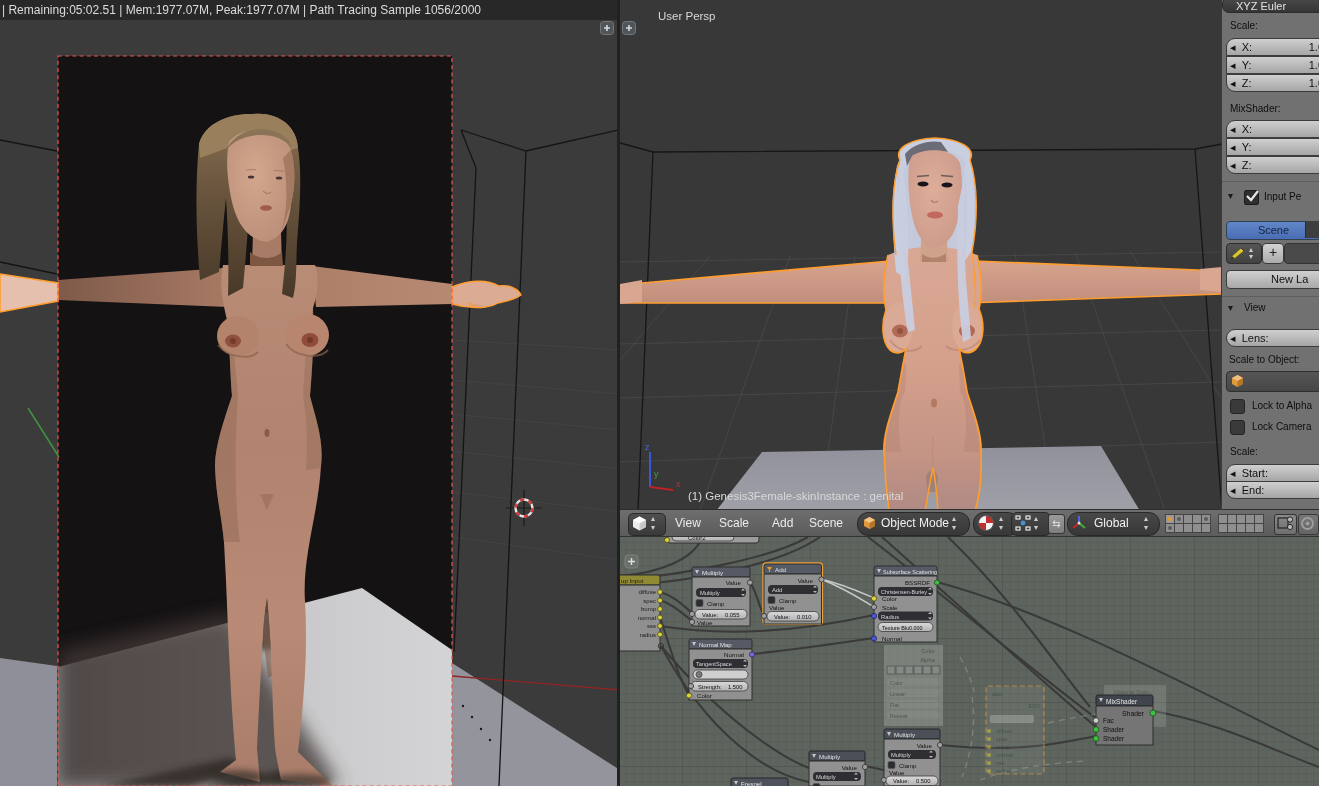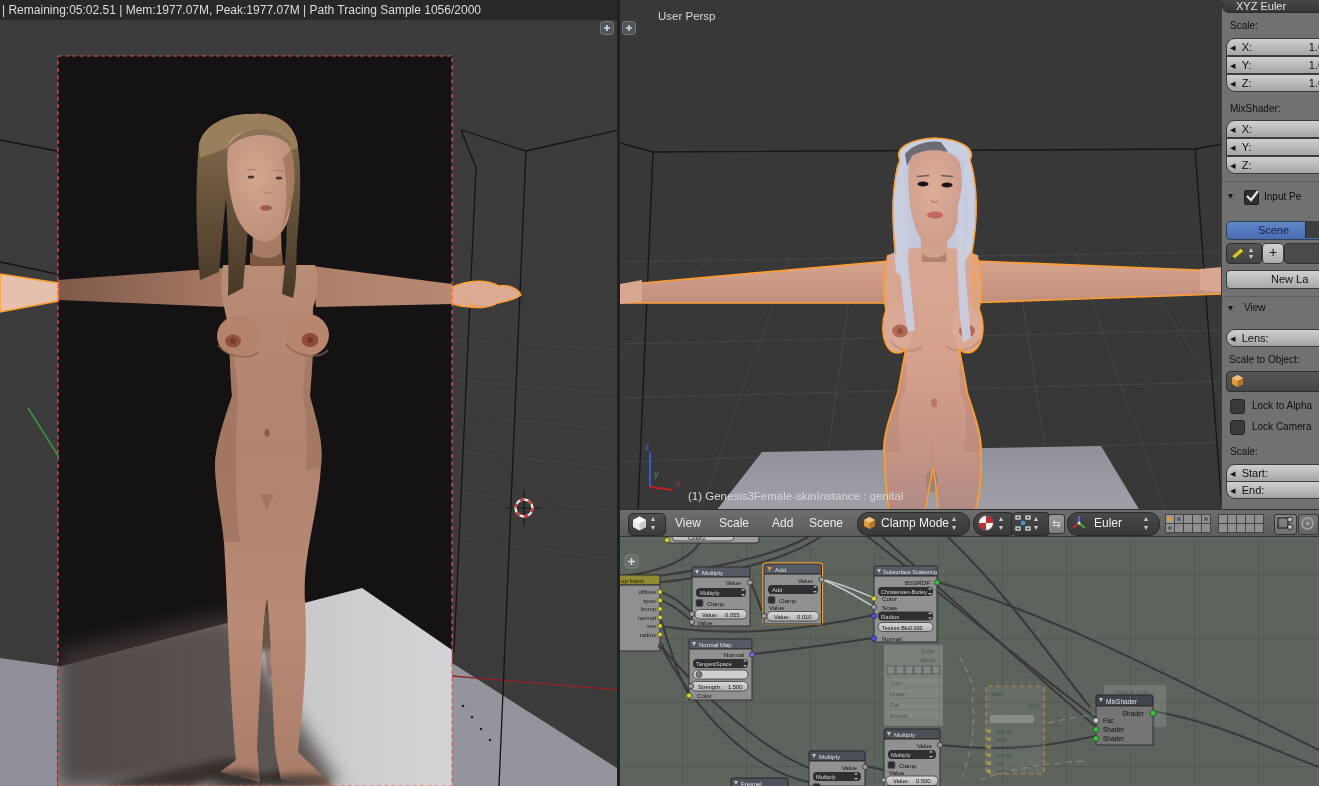--- a/index.html
+++ b/index.html
@@ -329,21 +329,21 @@
 <div class="mtxt" style="left:55px">View</div>
 <div class="mtxt" style="left:99px">Scale</div>
 <div class="mtxt" style="left:152px">Add</div>
 <div class="mtxt" style="left:189px">Scene</div>
 <div style="position:absolute;left:237px;top:2px;width:111px;height:22px;background:linear-gradient(#484848,#383838);border:1px solid #282828;border-radius:11px"></div>
 <svg style="position:absolute;left:242px;top:6px" width="15" height="14" viewBox="0 0 15 14">
         <path d="M7.5,1 L13,4 L13,10 L7.5,13 L2,10 L2,4 Z" fill="#e09a3c"></path>
         <path d="M7.5,1 L13,4 L7.5,7 L2,4 Z" fill="#f3c488"></path>
         <path d="M7.5,7 L13,4 L13,10 L7.5,13 Z" fill="#b5762a"></path>
       </svg>
-<div style="position:absolute;left:261px;top:6px;color:#f0f0f0;font-size:12px">Clamp Mode</div>
+<div style="position:absolute;left:261px;top:6px;color:#f0f0f0;font-size:12px">Object Mode</div>
 <div style="position:absolute;left:332px;top:4px;color:#ccc;font-size:8px;line-height:9px">▴<br>▾</div>
 <div style="position:absolute;left:353px;top:2px;width:44px;height:22px;background:linear-gradient(#484848,#383838);border:1px solid #282828;border-radius:11px"></div>
 <svg style="position:absolute;left:357px;top:4px" width="18" height="18" viewBox="0 0 18 18">
         <circle cx="9" cy="9" r="7.5" fill="#f5f5f5"></circle>
         <path d="M9,1.5 A7.5,7.5 0 0 1 16.5,9 L9,9 Z" fill="#c03030"></path>
         <path d="M9,16.5 A7.5,7.5 0 0 1 1.5,9 L9,9 Z" fill="#c03030"></path>
         <circle cx="9" cy="9" r="7.5" fill="none" stroke="#555" stroke-width="1"></circle>
       </svg>
 <div style="position:absolute;left:379px;top:4px;color:#ccc;font-size:8px;line-height:9px">▴<br>▾</div>
 <div style="position:absolute;left:391px;top:2px;width:38px;height:22px;background:linear-gradient(#484848,#383838);border:1px solid #282828;border-radius:6px"></div>
@@ -356,21 +356,21 @@
       </svg>
 <div style="position:absolute;left:414px;top:4px;color:#ccc;font-size:8px;line-height:9px">▴<br>▾</div>
 <div style="position:absolute;left:428px;top:4px;width:15px;height:18px;background:linear-gradient(#9a9a9a,#7e7e7e);border:1px solid #333;border-radius:3px;color:#e8e8e8;font-size:10px;text-align:center;line-height:17px">⇆</div>
 <div style="position:absolute;left:447px;top:2px;width:91px;height:22px;background:linear-gradient(#484848,#383838);border:1px solid #282828;border-radius:11px"></div>
 <svg style="position:absolute;left:450px;top:4px" width="18" height="18" viewBox="0 0 18 18">
         <path d="M9,9 L9,2" stroke="#4a68e0" stroke-width="2"></path>
         <path d="M9,9 L3,14" stroke="#cc2222" stroke-width="2"></path>
         <path d="M9,9 L15,14" stroke="#3fae3f" stroke-width="2"></path>
         <circle cx="9" cy="9" r="1.5" fill="#ddd"></circle>
       </svg>
-<div style="position:absolute;left:474px;top:6px;color:#f0f0f0;font-size:12px">Euler</div>
+<div style="position:absolute;left:474px;top:6px;color:#f0f0f0;font-size:12px">Global</div>
 <div style="position:absolute;left:524px;top:4px;color:#ccc;font-size:8px;line-height:9px">▴<br>▾</div>
 <svg style="position:absolute;left:545px;top:4px" width="104" height="19">
 <g stroke="#454545" stroke-width="1">
 <rect x="0.5" y="0.5" width="9" height="9" fill="#9a9a9a"></rect>
           <rect x="9.5" y="0.5" width="9" height="9" fill="#8f8f8f"></rect>
           <rect x="18.5" y="0.5" width="9" height="9" fill="#8f8f8f"></rect>
           <rect x="27.5" y="0.5" width="9" height="9" fill="#8f8f8f"></rect>
           <rect x="36.5" y="0.5" width="9" height="9" fill="#8f8f8f"></rect>
 <rect x="0.5" y="9.5" width="9" height="9" fill="#8f8f8f"></rect>
           <rect x="9.5" y="9.5" width="9" height="9" fill="#8f8f8f"></rect>

